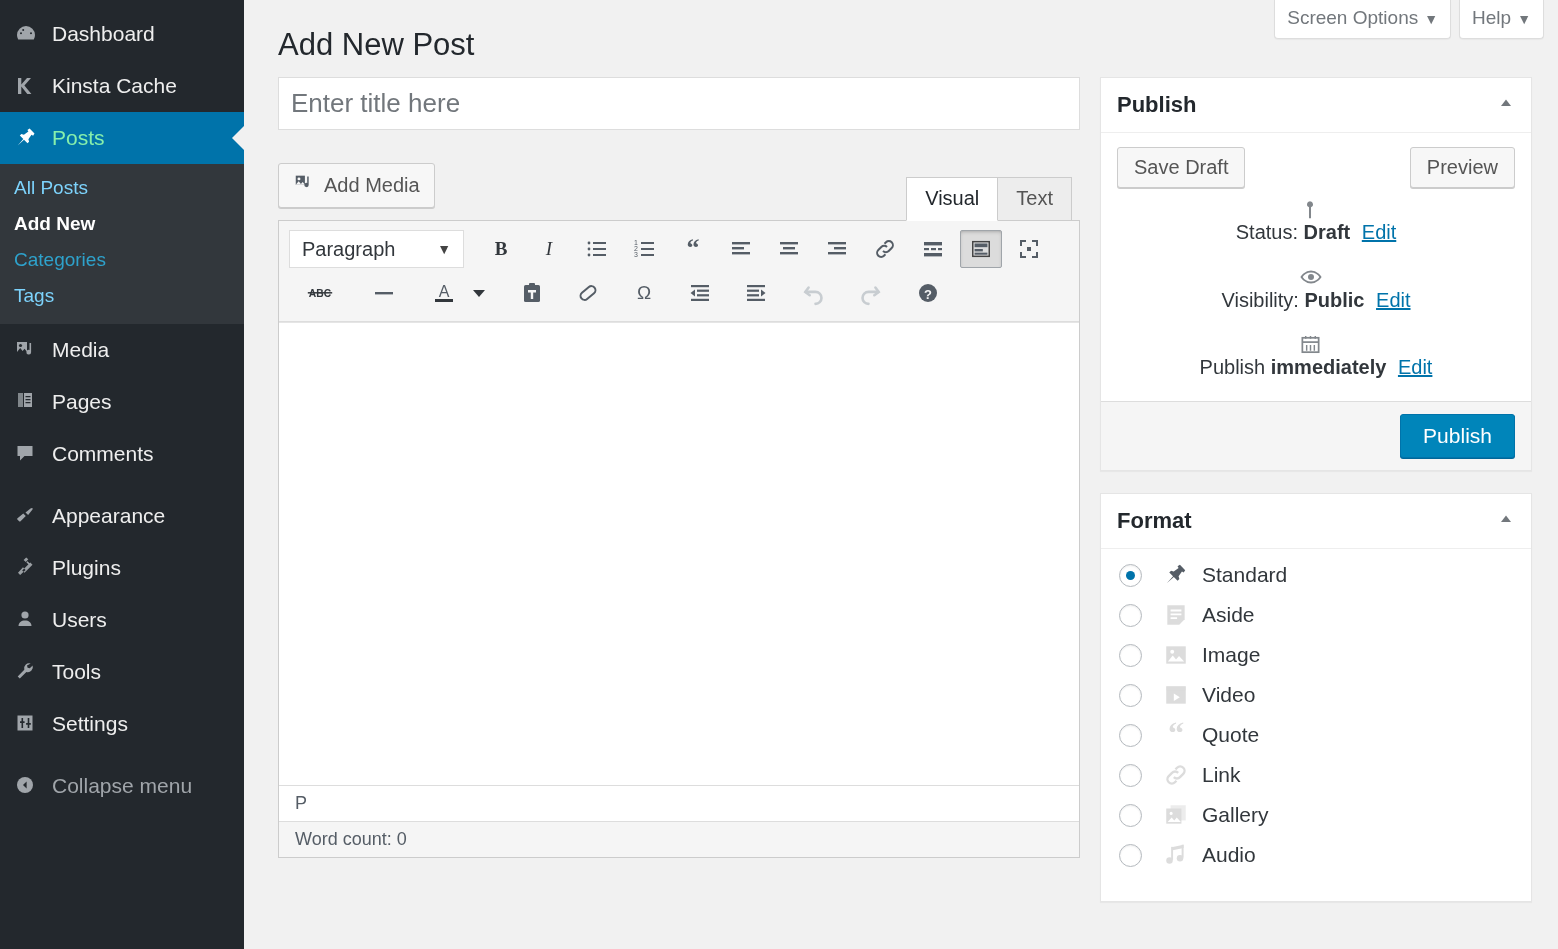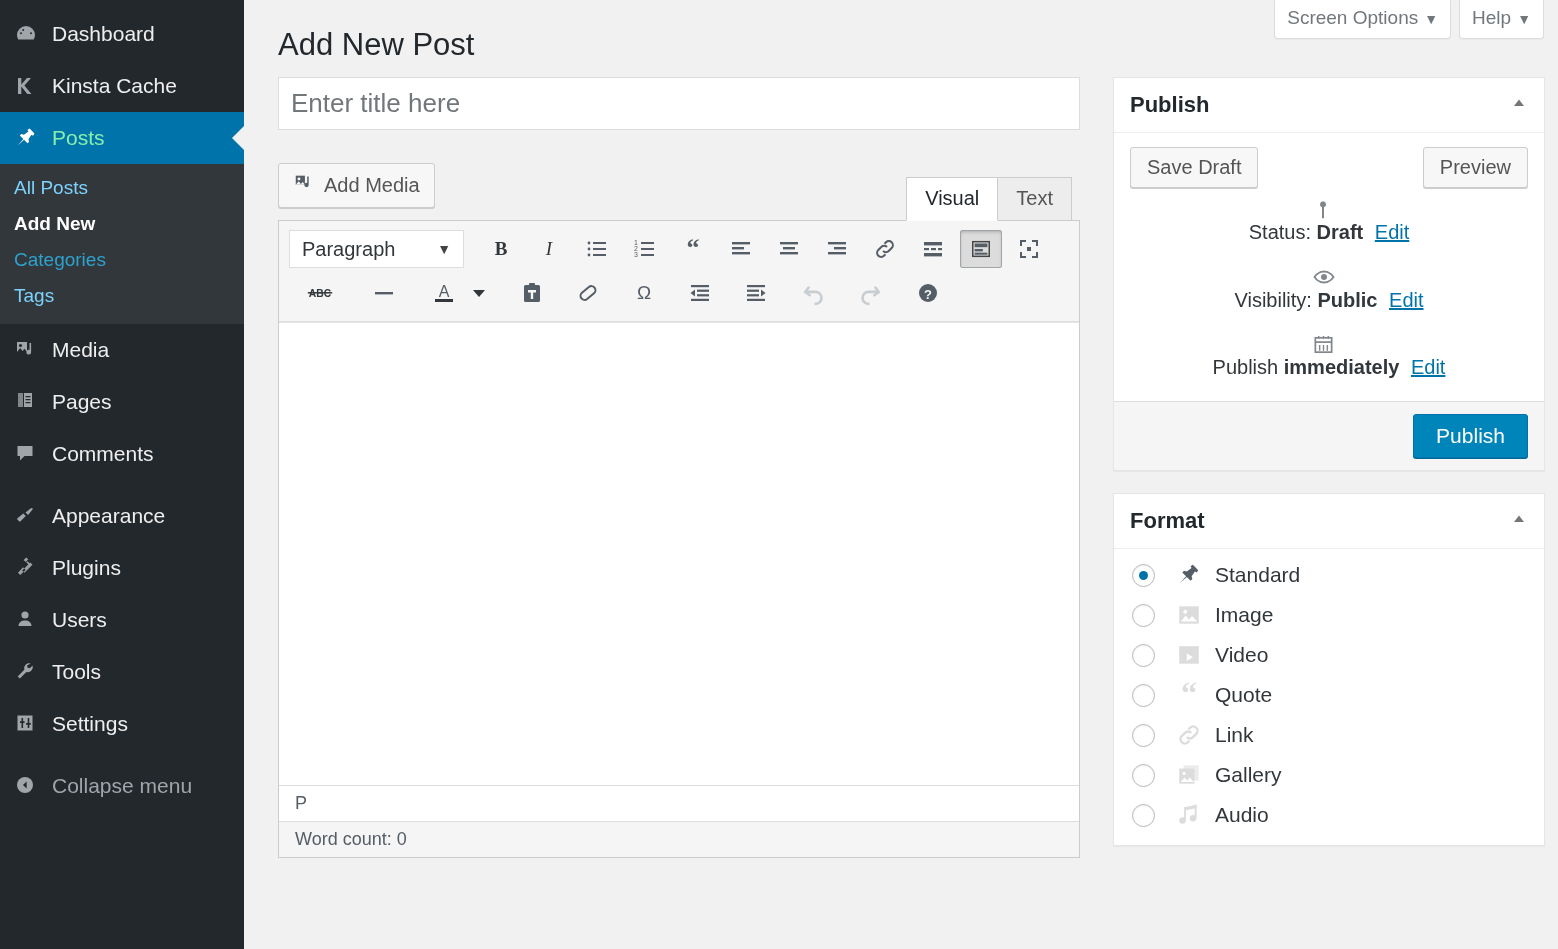--- a/index.html
+++ b/index.html
@@ -95,21 +95,21 @@
     font-weight: 400;
     color: #23282d;
     margin: 26px 0 0 34px;
     line-height: 1.2;
   }
 
   #content-wrap {
     display: flex;
     padding: 0 14px 0 34px;
     margin-top: 14px;
-    gap: 33px;
+    gap: 20px;
   }
 
   #editor-col { width: 802px; min-width: 802px; }
 
   
   #title-field {
     width: 802px; height: 53px;
     border: 1px solid #ddd;
     background: #fff;
     font-size: 26px;
@@ -274,21 +274,21 @@
   .misc-icon { width: 34px; min-width: 34px; color: #82878c; display:flex; align-items:center; }
   .misc-text b { font-weight: bold; }
   .edit-link { color: #0073aa; text-decoration: underline; cursor: pointer; margin-left: 6px; }
   .pb-footer {
     background: #f5f5f5;
     border-top: 1px solid #ddd;
     padding: 12px 16px;
     display: flex; justify-content: flex-end;
   }
 
-  .format-list { padding: 6px 0 10px 0; }
+  .format-list { padding: 6px 0 26px 0; }
   .format-row {
     display: flex; align-items: center;
     padding: 7px 0 7px 18px;
     font-size: 21px;
     color: #32373c;
     cursor: pointer;
   }
   .radio {
     width: 23px; height: 23px;
     border: 1px solid #b4b9be;
@@ -752,20 +752,30 @@
             <label class="format-row">
               <span class="radio checked"></span>
               <span class="fmt-icon standard">
                 <svg width="26" height="26" viewBox="0 0 24 24" fill="currentColor">
                     <path d="M15.6 2.6 13.4 4l1 1.6-4.5 3.1-2.5-.7-1.6 1.6 3.5 3.5-5.6 6.3 6.3-5.6 3.5 3.5 1.6-1.6-.7-2.5 3.1-4.5 1.6 1 1.4-2.2z"></path>
                   </svg>
               </span>
               <span class="fmt-label">Standard</span>
             </label>
 
+            <label class="format-row">
+              <span class="radio"></span>
+              <span class="fmt-icon">
+                <svg width="26" height="26" viewBox="0 0 24 24" fill="currentColor">
+                    <path d="M4 3h16v13l-5 5H4z"></path>
+                    <path d="M7 7h10v1.8H7zm0 3.5h10v1.8H7zm0 3.5h6v1.8H7z" fill="#fff"></path>
+                  </svg>
+              </span>
+              <span class="fmt-label">Aside</span>
+            </label>
 
             <label class="format-row">
               <span class="radio"></span>
               <span class="fmt-icon">
                 <svg width="26" height="26" viewBox="0 0 24 24" fill="currentColor">
                     <rect x="3" y="4" width="18" height="16"></rect>
                     <circle cx="8.5" cy="9" r="1.8" fill="#fff"></circle>
                     <path d="M4.5 18l4.5-5.5 3 3.6 2.8-3.2 4.7 5.1z" fill="#fff"></path>
                   </svg>
               </span>

